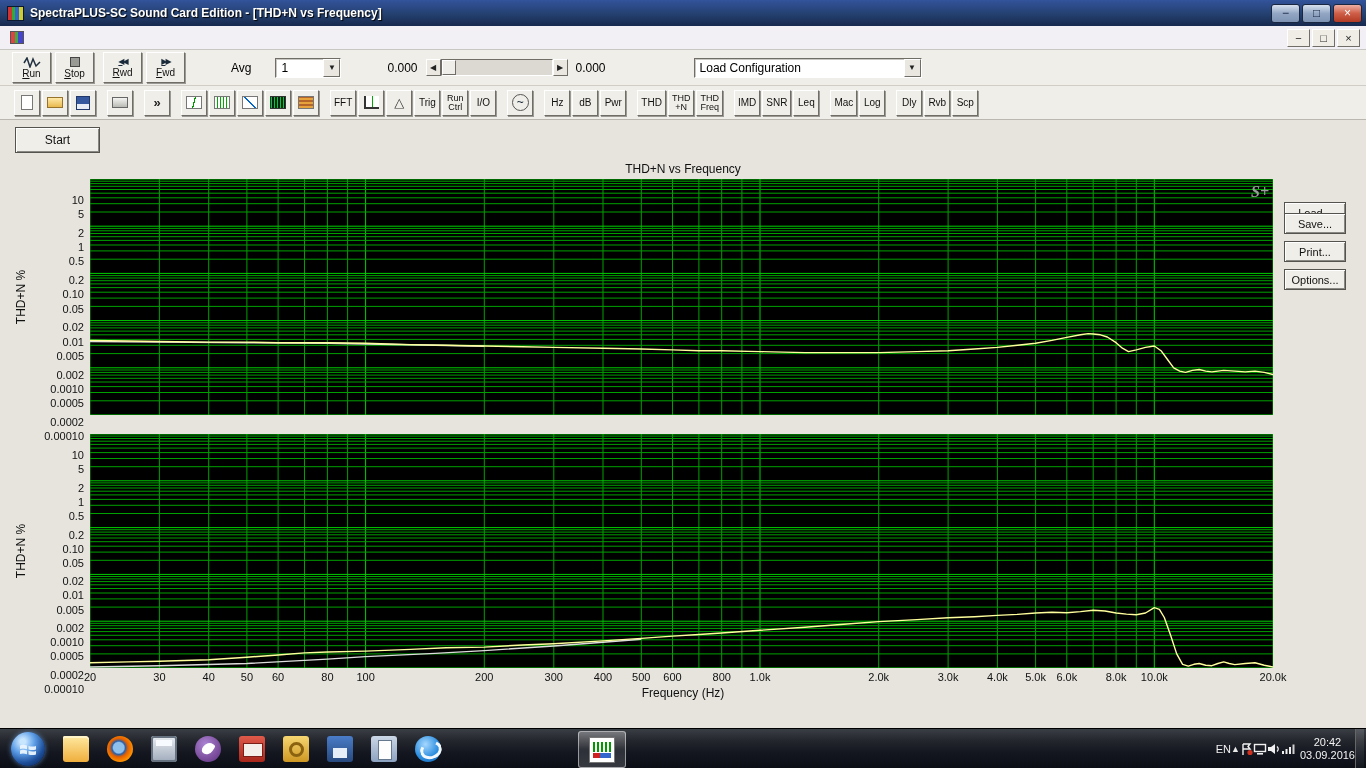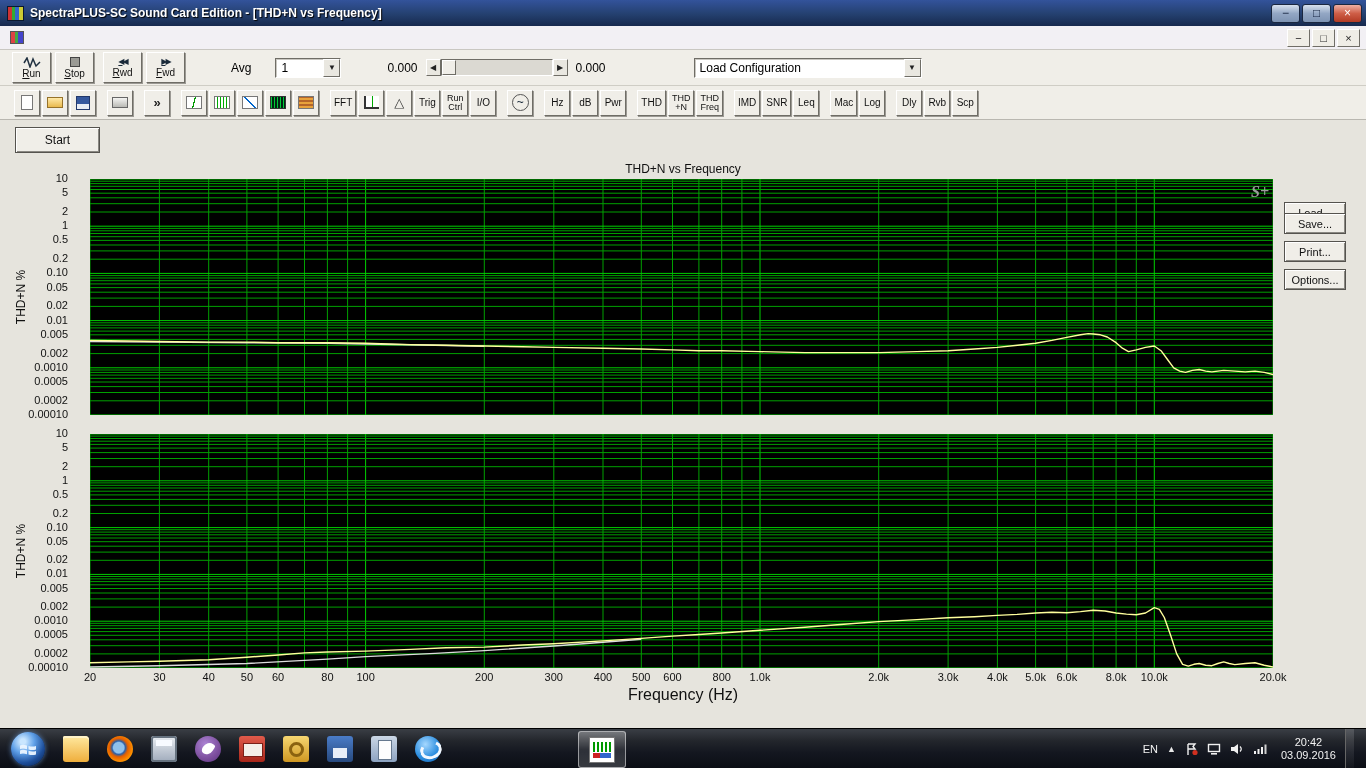--- a/index.html
+++ b/index.html
@@ -91,30 +91,30 @@
 
   
   .start-btn { position:absolute; left:15px; top:127px; width:85px; height:26px; background:#F0EEE8;
     border:1px solid #55534E; box-shadow:inset 1px 1px 0 #FFF, inset -1px -1px 0 #8A8882;
     font-size:12px; color:#111; font-family:"Liberation Sans",sans-serif; }
   .chart-title { position:absolute; left:0; top:162px; width:1366px; text-align:center;
     font-size:12px; color:#111; }
   .plot { position:absolute; left:90px; width:1183px; background:#000; }
   #plot1 { top:179px; height:236px; }
   #plot2 { top:434px; height:234px; }
-  .yticks { position:absolute; left:8px; width:62px; }
+  .yticks { position:absolute; left:24px; width:62px;margin-top:22px; }
   #yt1 { top:179px; height:236px; }
   #yt2 { top:434px; height:234px; }
   .ytick { position:absolute; right:2px; transform:translateY(-55%); font-size:11px; color:#111; }
   .ylabel { position:absolute; left:-79px; width:200px; text-align:center; transform:rotate(-90deg);
     font-size:12px; color:#111; }
   #yl1 { top:290px; } #yl2 { top:544px; }
   .xticks { position:absolute; left:90px; top:671px; width:1183px; height:13px; }
   .xtick { position:absolute; top:0; transform:translateX(-50%); font-size:11px; color:#111; }
-  .xlabel { position:absolute; left:0; top:686px; width:1366px; text-align:center; font-size:16px; color:#111; }
+  .xlabel { position:absolute; left:0; top:686px; width:1366px; text-align:center; font-size:12px; color:#111; }
   .splogo { position:absolute; left:1233px; top:183px; width:36px; text-align:right;
     font-family:"Liberation Serif",serif; font-style:italic; font-weight:bold; font-size:16px; color:#9A9A9A; }
   .side-btn { position:absolute; left:1284px; width:62px; height:21px; background:#F0EEE8;
     border:1px solid #55534E; box-shadow:inset 1px 1px 0 #FFF, inset -1px -1px 0 #8A8882;
     font-size:11px; color:#111; font-family:"Liberation Sans",sans-serif; }
 
   
   .statusbar { position:absolute; left:0; top:706px; width:1366px; height:22px; background:#F0EEE8;
     border-top:1px solid #FFF; display:flex; }
   .seg { height:18px; margin:2px 1px 0 1px; padding:2px 0 0 6px; font-size:11px; color:#111;
@@ -151,21 +151,21 @@
   .ticon-docs { background:linear-gradient(#CBD7E6,#8CA2C0); }
   .ticon-docs::after { content:""; position:absolute; left:7px; top:4px; width:12px; height:18px; background:#FDFDFD; border:1px solid #66788E; }
   .ticon-ie { border-radius:50%; background:radial-gradient(circle at 40% 32%,#A5D8FF,#2E8FE0 55%,#1160B0); }
   .ticon-ie::after { content:""; position:absolute; left:5px; top:5px; width:16px; height:12px;
     border:3px solid #F2F8FF; border-radius:50%; border-top-color:transparent; transform:rotate(-18deg); }
   .ticon-spectraplus { background:#fff; border:1px solid #777; border-radius:1px; }
   .ticon-spectraplus::after { content:""; position:absolute; left:3px; top:4px; right:3px; height:10px;
     background:repeating-linear-gradient(90deg,#090 0 2px,#fff 2px 4px); }
   .ticon-spectraplus::before { content:""; position:absolute; left:3px; bottom:4px; right:3px; height:5px;
     background:linear-gradient(90deg,#C22 0 40%,#36C 40%); }
-  .tray { position:absolute; right:0; top:0; height:40px; display:flex; align-items:center; gap:9px; padding-right:12px; }
+  .tray { position:absolute; right:0; top:0; height:40px; display:flex; align-items:center; padding-right:2px; }
   .lang { color:#F2F2F2; font-size:11px; }
   .trayup { color:#E8E8E8; font-size:9px; }
   .trayicon { display:flex; align-items:center; }
   .clock { color:#F2F2F2; font-size:11px; text-align:center; line-height:13px; margin-left:4px; }
   .showdesk { width:9px; height:40px; border-left:1px solid #666;
     background:linear-gradient(180deg,rgba(255,255,255,.15),rgba(255,255,255,.03)); }
 </style>
 </head>
 <body>
 

